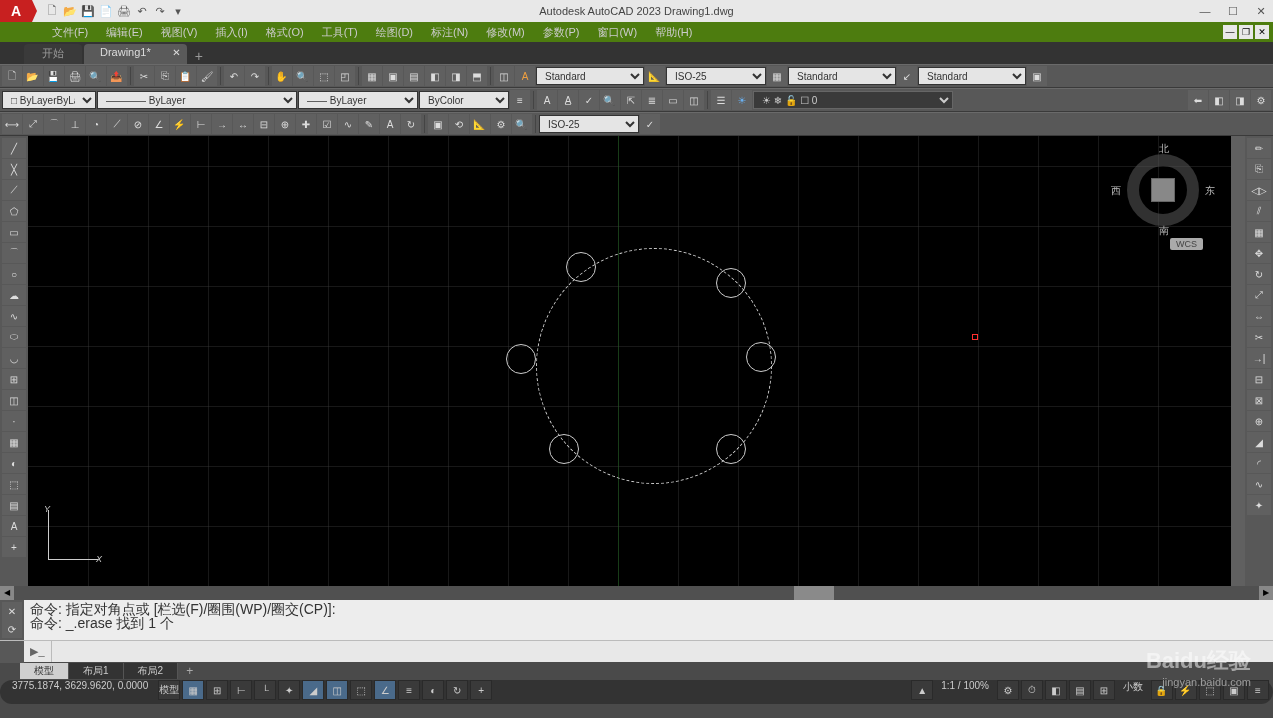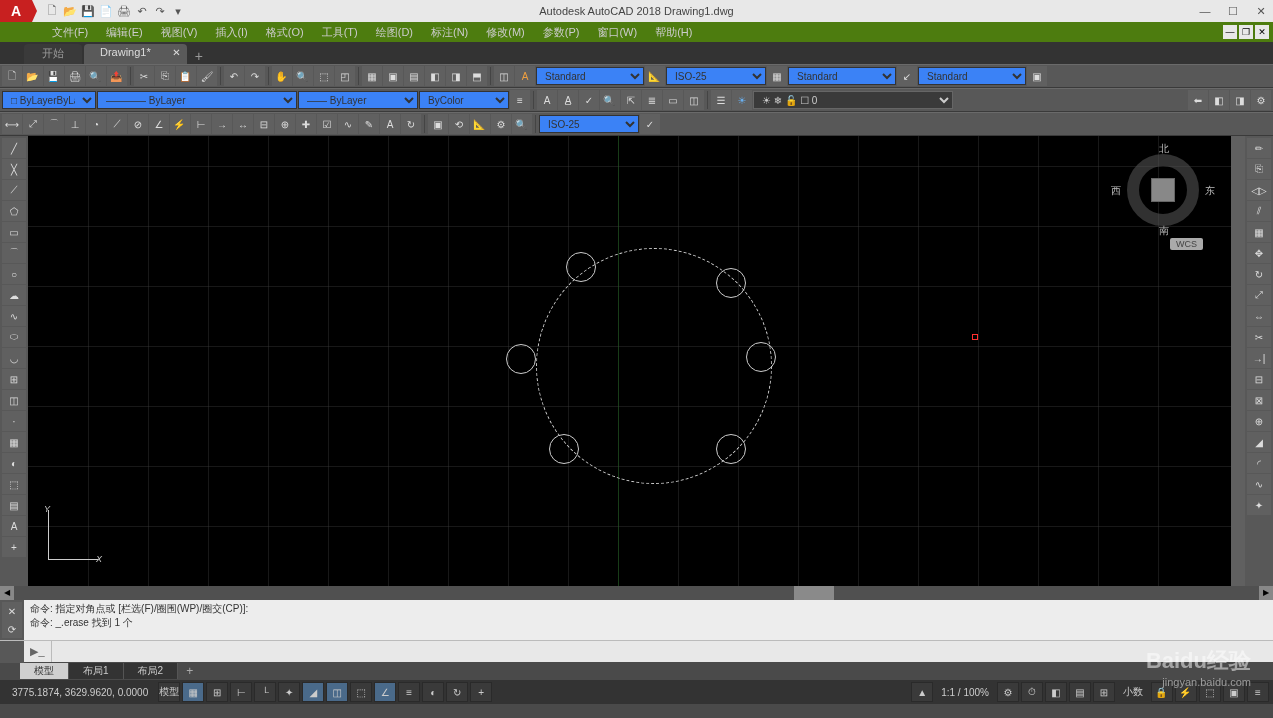--- a/index.html
+++ b/index.html
@@ -25,21 +25,21 @@
 .doctabs { height: 22px; background: #333; display: flex; align-items: flex-end; padding-left: 24px; gap: 2px; }
 .doctab { height: 20px; padding: 2px 36px 2px 16px; background: #5a5a5a; color: #ddd; font-size: 11px; border-radius: 4px 4px 0 0; cursor: pointer; position: relative; margin-top: 24px; }
 .doctab.inactive { background: #3a3a3a; color: #999; padding: 2px 18px; }
 .doctab .close { position: absolute; right: 6px; top: 3px; font-size: 10px; }
 .addtab { width: 20px; text-align: center; color: #999; font-size: 14px; cursor: pointer; }
 
 
 .toolbar-row { height: 24px; background: #585858; border-top: 1px solid #6a6a6a; border-bottom: 1px solid #3a3a3a; display: flex; align-items: center; padding: 0 2px; gap: 1px; }
 .tb-icon { width: 20px; height: 20px; background: #606060; display: flex; align-items: center; justify-content: center; font-size: 10px; color: #ddd; cursor: pointer; border: 1px solid transparent; }
 .tb-sep { width: 1px; height: 18px; background: #444; margin: 0 2px; }
-.tb-select { height: 18px; background: #3b82f6; border: 1px solid #333; font-size: 10px; padding: 0 4px; color: #333; }
+.tb-select { height: 18px; background: #e5e5e5; border: 1px solid #333; font-size: 10px; padding: 0 4px; color: #333; }
 .tb-select.dark { background: #3a3a3a; color: #ccc; border-color: #666; }
 
 
 .workspace { display: flex; height: 450px; background: #000; position: relative; }
 .left-tools { width: 28px; background: #585858; display: flex; flex-direction: column; padding: 2px 0; gap: 1px; }
 .left-tools .tb-icon { width: 24px; margin: 0 auto; }
 .right-tools { width: 28px; background: #585858; display: flex; flex-direction: column; padding: 2px 0; gap: 1px; }
 .right-tools .tb-icon { width: 24px; margin: 0 auto; }
 .canvas { flex: 1; background: #000; position: relative; overflow: hidden; }
 .grid-line-v { position: absolute; width: 1px; top: 0; bottom: 0; background: rgba(60,60,60,0.4); }
@@ -72,35 +72,35 @@
 .hscroll { height: 14px; background: #606060; display: flex; align-items: center; }
 .hscroll-arr { width: 14px; height: 14px; background: #888; font-size: 8px; text-align: center; line-height: 14px; cursor: pointer; }
 .hscroll-track { flex: 1; background: #505050; position: relative; height: 14px; }
 .hscroll-thumb { position: absolute; height: 14px; background: #8a8a8a; }
 .vscroll { position: absolute; right: 0; top: 0; bottom: 0; width: 14px; background: #606060; }
 
 
 .cmdline { height: 40px; background: #ededed; display: flex; }
 .cmd-left { width: 24px; background: #585858; display: flex; flex-direction: column; align-items: center; justify-content: center; }
 .cmd-left .tb-icon { width: 20px; height: 18px; }
-.cmd-text { flex: 1; padding: 2px 6px; font-size: 10px; color: #333; font-family: SimSun, monospace; }
+.cmd-text { flex: 1; padding: 2px 6px; font-size: 14px; color: #333; font-family: SimSun, monospace; }
 .cmd-text div { line-height: 14px; }
 .cmd-input-row { height: 22px; background: #e8e8e8; display: flex; align-items: center; border-top: 1px solid #bbb; }
 .cmd-prompt { width: 24px; background: #585858; height: 22px; }
 .cmd-prefix { padding: 0 6px; font-size: 11px; color: #666; border-right: 1px solid #bbb; height: 100%; display: flex; align-items: center; }
 .cmd-input { flex: 1; padding: 0 6px; font-size: 11px; color: #888; font-style: italic; }
 
 
 .layout-tabs { height: 18px; background: #4a4a4a; display: flex; align-items: center; padding-left: 20px; gap: 0; }
 .layout-tab { padding: 1px 14px; font-size: 10px; background: #333; color: #ccc; border-right: 1px solid #555; cursor: pointer; }
 .layout-tab.active { background: #d0d0d0; color: #333; }
 .layout-add { padding: 1px 8px; font-size: 12px; color: #aaa; cursor: pointer; }
 
 
-.statusbar { height: 24px; background: #333; display: flex; align-items: center; padding: 0 4px; gap: 2px; font-size: 10px; color: #ccc; }
+.statusbar { height: 24px; background: #333; display: flex; padding: 0 4px; gap: 2px; font-size: 10px; color: #ccc; border-radius: 12px; }
 .status-coords { padding: 0 8px; }
 .status-btn { width: 22px; height: 20px; background: #3a3a3a; display: flex; align-items: center; justify-content: center; font-size: 10px; cursor: pointer; border: 1px solid #2a2a2a; }
 .status-btn.active { background: #4a6a8a; }
 .status-text { padding: 0 6px; }
 
 
 .watermark { position: absolute; right: 22px; bottom: 30px; color: rgba(255,255,255,0.5); font-size: 22px; font-weight: bold; pointer-events: none; text-align: right; }
 .watermark-sub { font-size: 11px; font-weight: normal; }
 </style>
 </head>
@@ -111,21 +111,21 @@
   <div class="qat">
     <span class="qat-icon">🗋</span>
     <span class="qat-icon">📂</span>
     <span class="qat-icon">💾</span>
     <span class="qat-icon">📄</span>
     <span class="qat-icon">🖨</span>
     <span class="qat-icon">↶</span>
     <span class="qat-icon">↷</span>
     <span class="qat-icon">▾</span>
   </div>
-  <div class="title-text">Autodesk AutoCAD 2018   Drawing1.dwg</div>
+  <div class="title-text">Autodesk AutoCAD 2023   Drawing1.dwg</div>
   <div class="win-controls">
     <span class="win-btn">—</span>
     <span class="win-btn">☐</span>
     <span class="win-btn">✕</span>
   </div>
 </div>
 
 <div class="menubar">
   <span class="menu-item">文件(F)</span>
   <span class="menu-item">编辑(E)</span>

